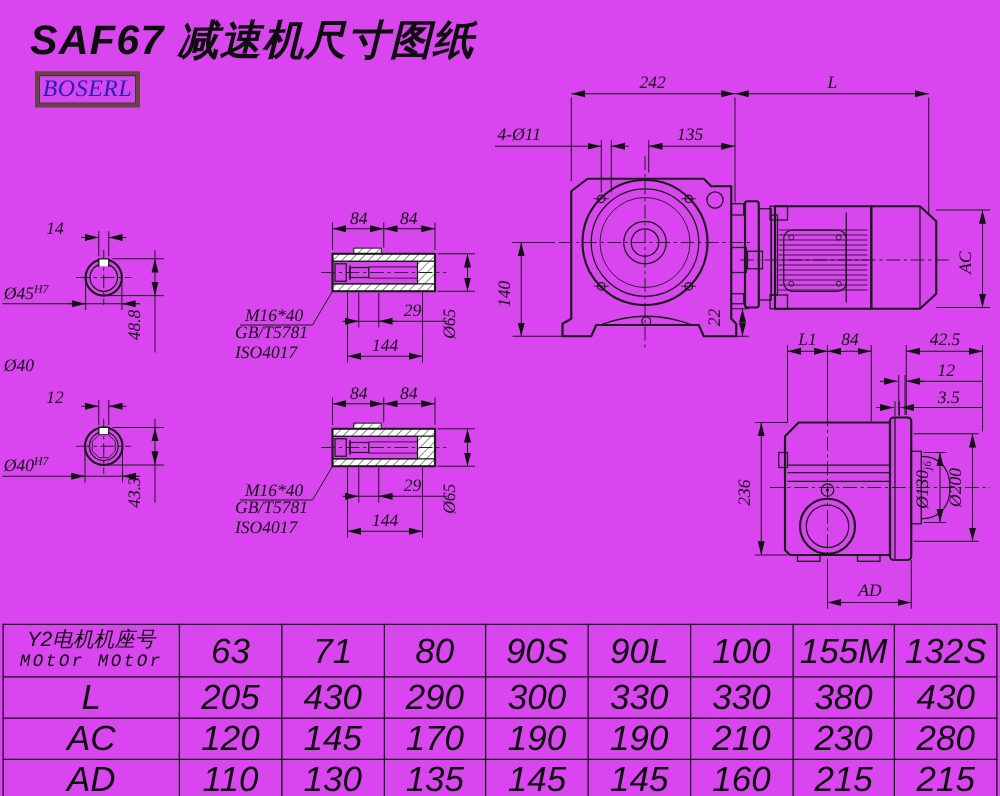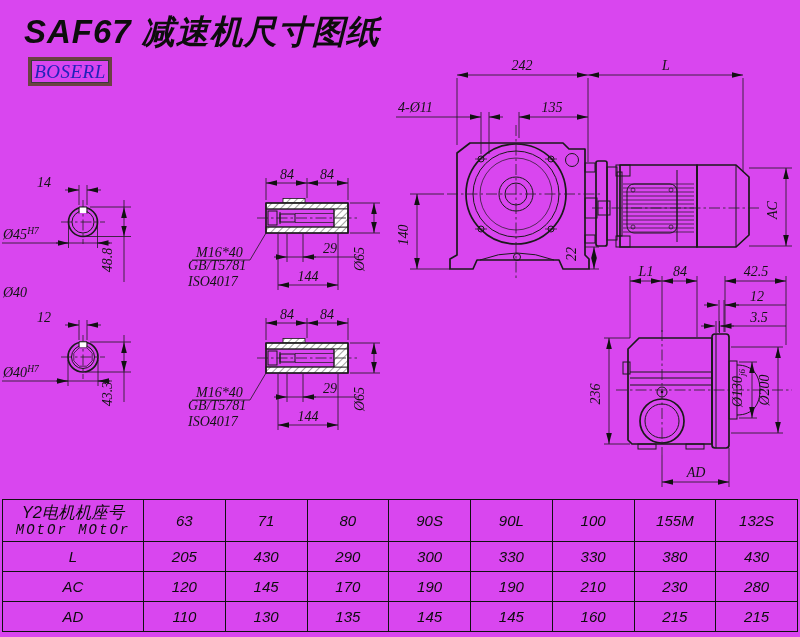--- a/index.html
+++ b/index.html
@@ -16,21 +16,21 @@
   svg text{font-family:"Liberation Serif",serif;font-size:14px;fill:#141414;}
   .ol{fill:none;stroke:#1a1a1a;stroke-width:1.7;stroke-linejoin:round;}
   .ml{fill:none;stroke:#1a1a1a;stroke-width:1;}
   .sl{fill:none;stroke:#1a1a1a;stroke-width:.7;}
   .dl{fill:none;stroke:#1a1a1a;stroke-width:.8;}
   .cl{fill:none;stroke:#222;stroke-width:.8;stroke-dasharray:11 3 2.5 3;}
   .hz{fill:url(#hatch);stroke:#1a1a1a;stroke-width:.8;}
   .tbl-wrap{position:absolute;left:2px;top:499px;width:796px;}
   table{border-collapse:collapse;table-layout:fixed;width:796px;padding-left:17px;}
   td{border:1.7px solid #111;text-align:center;vertical-align:middle;padding:0;
-     font-size:15px;color:#0d0d0d;}
+     font-size:28px;color:#0d0d0d;}
   td.hdr0{font-size:16px;}
   .hcn{font-size:16.5px;line-height:19px;}
   .hen{font-size:14px;letter-spacing:2px;line-height:17px;font-family:"Liberation Mono",monospace;}
   tr.r0 td{height:41px;}
   tr.rv td{height:29px;}
 </style>
 </head>
 <body>
 
 <div class="page">

